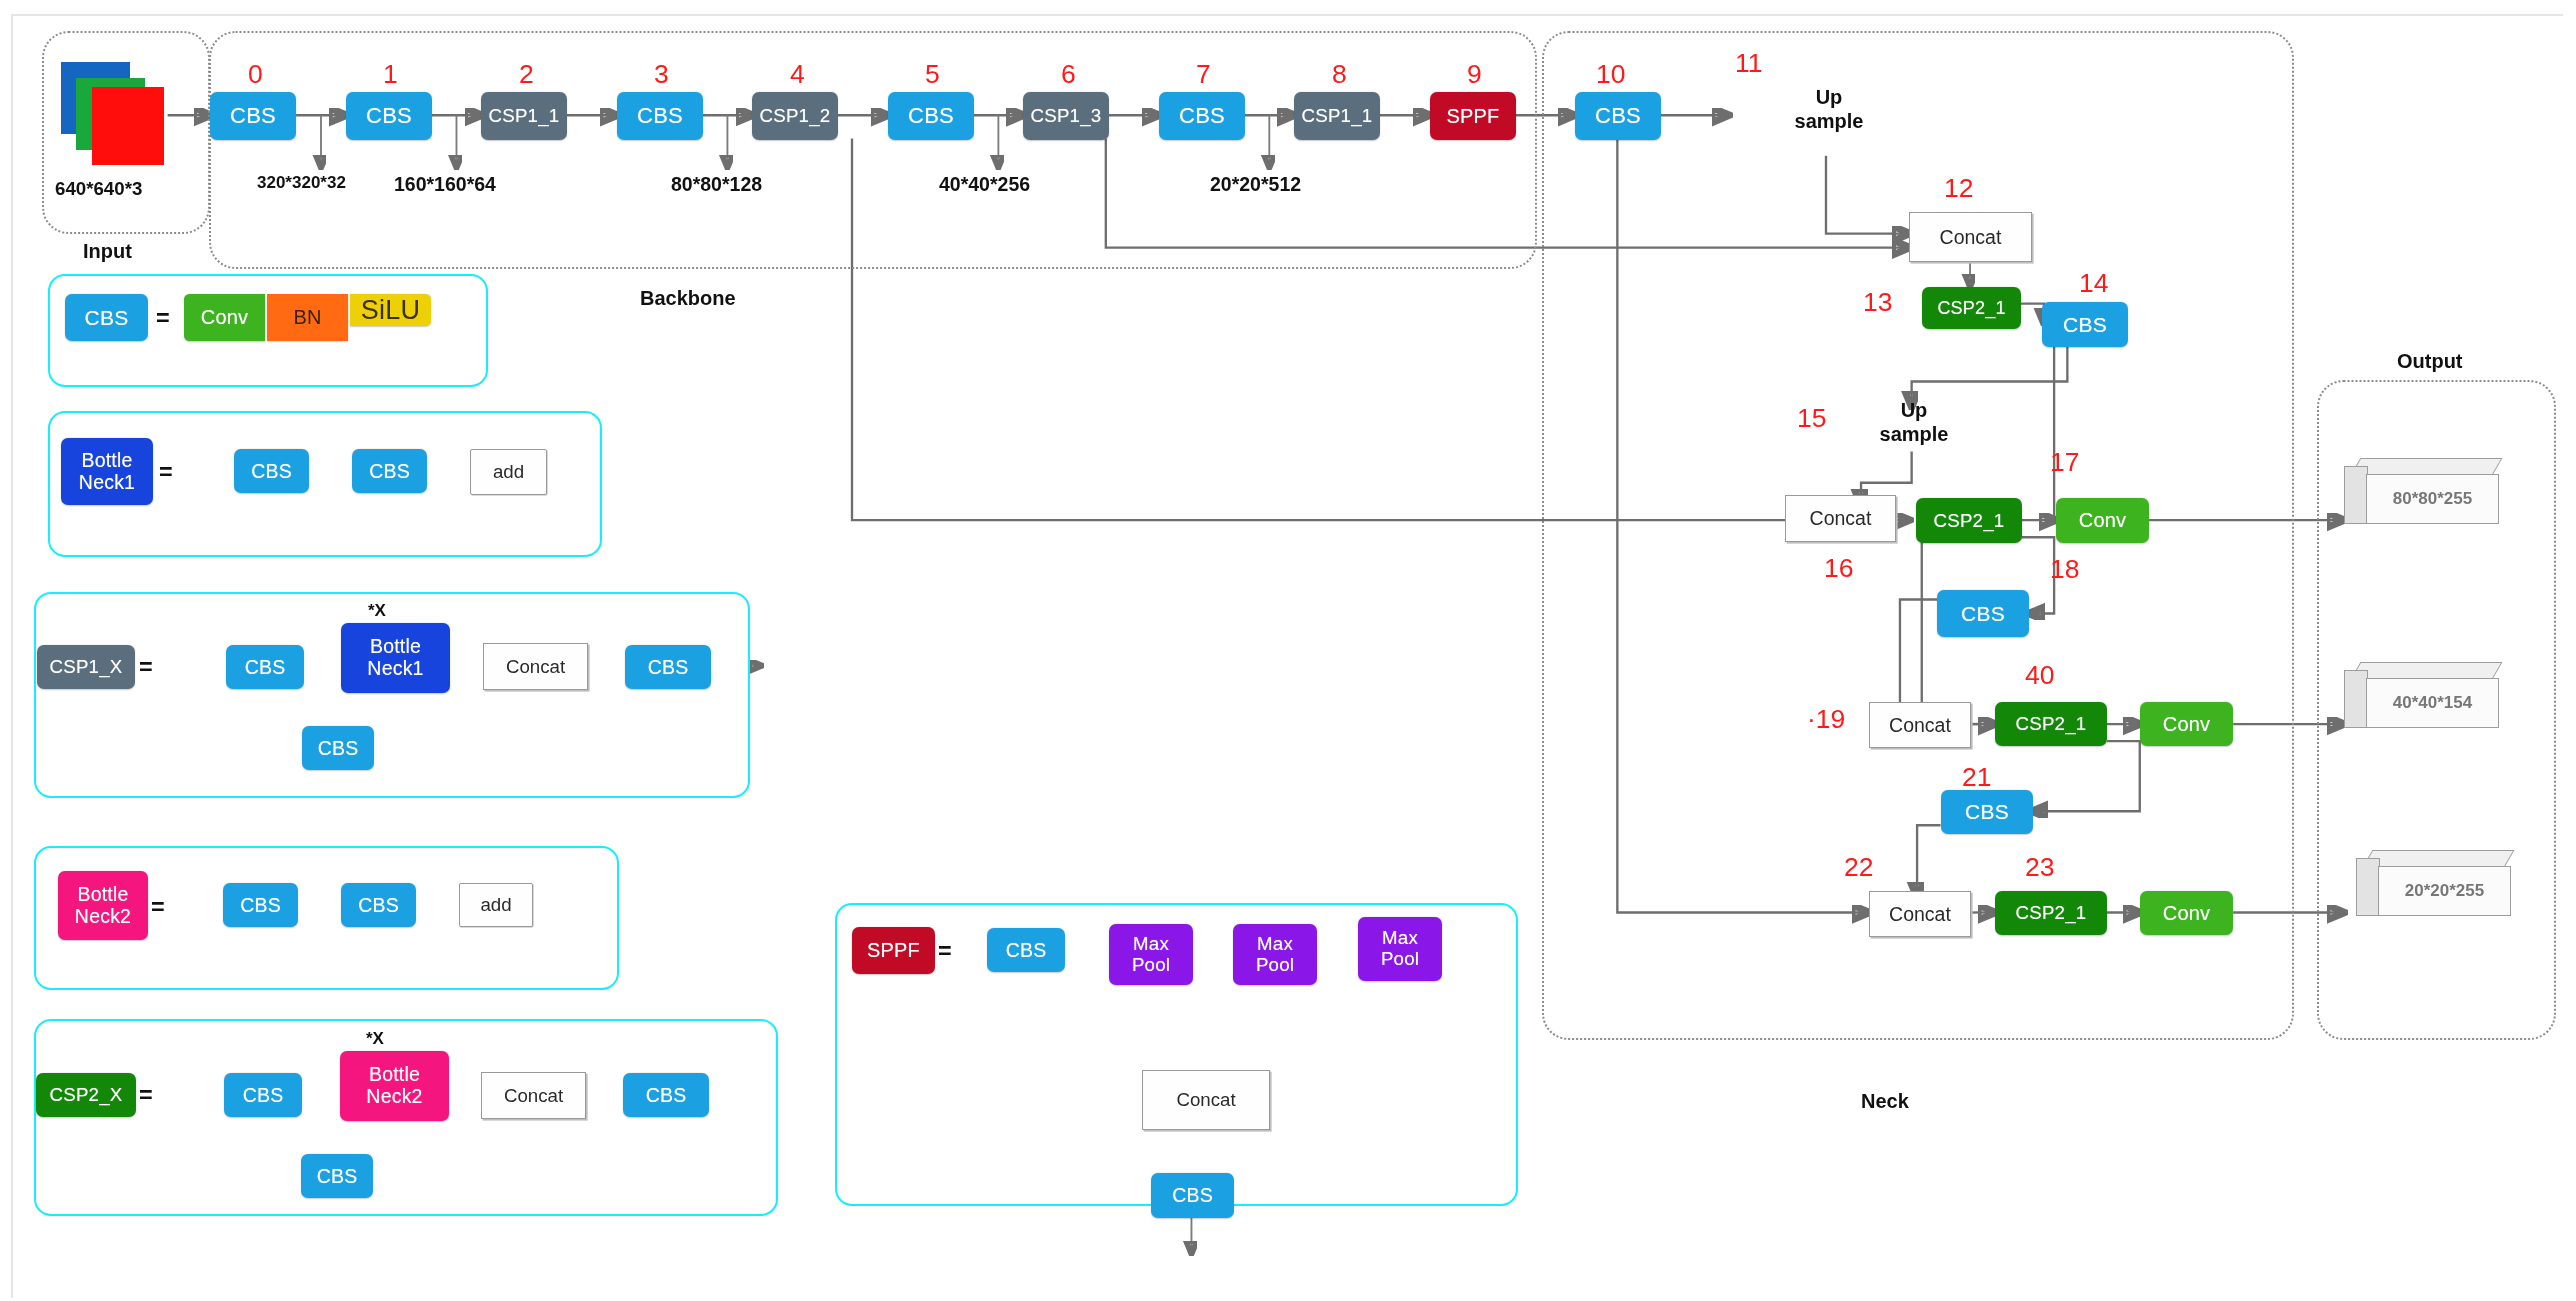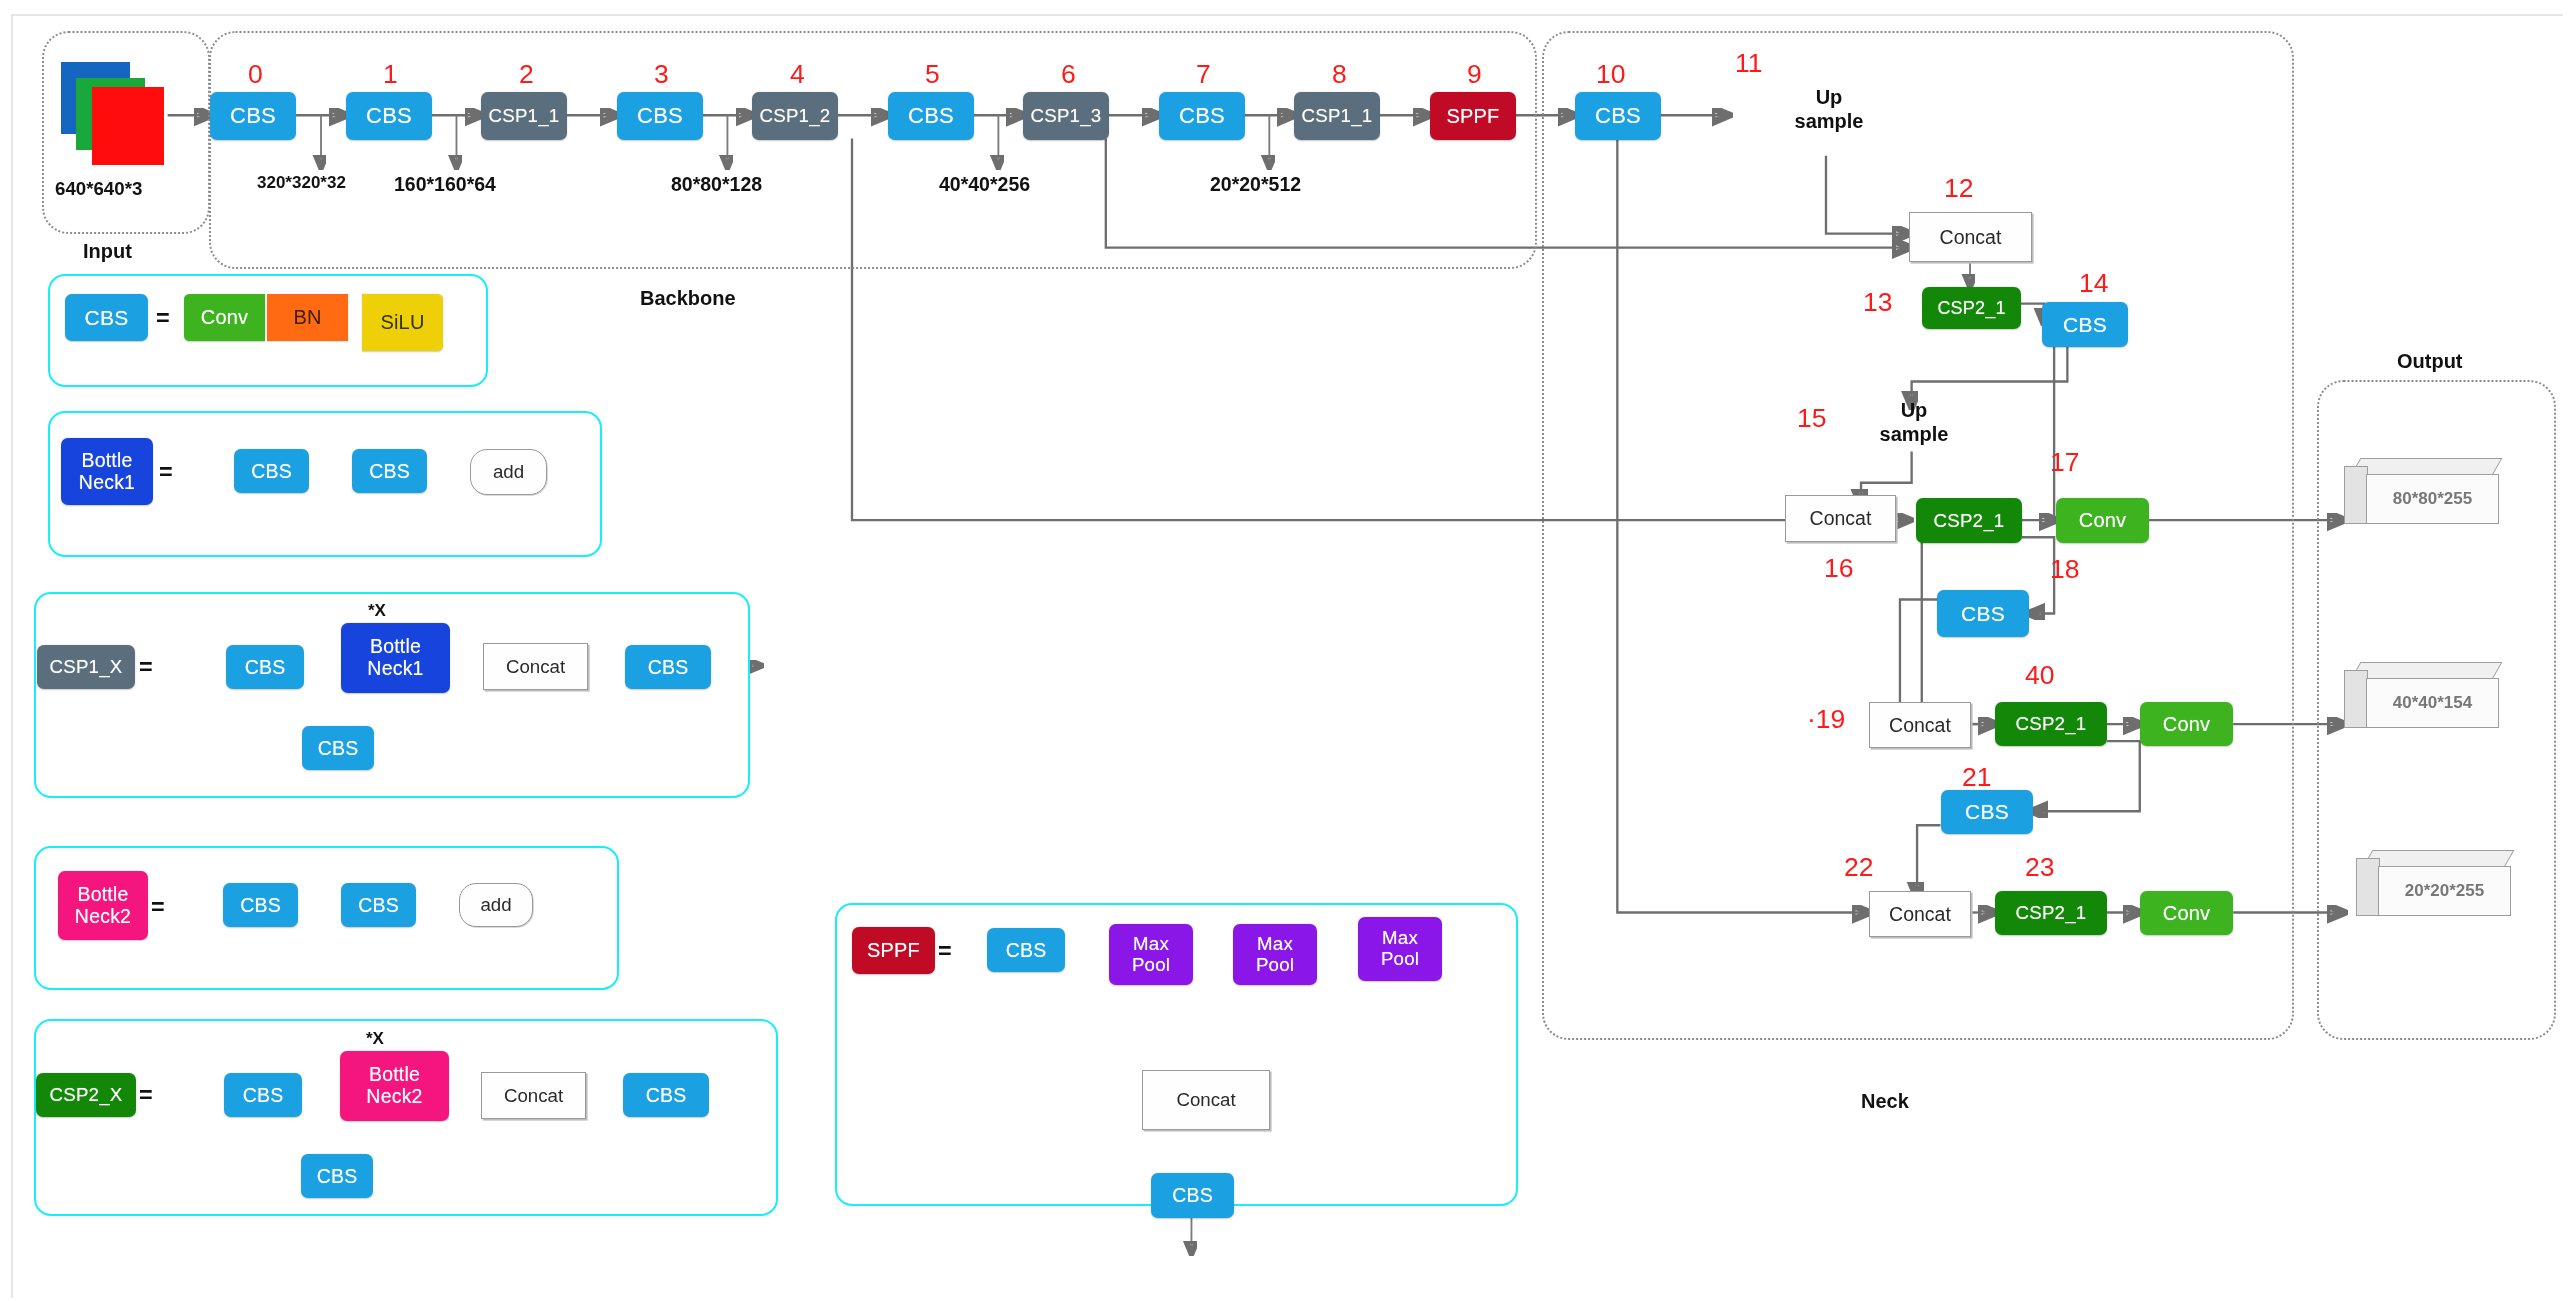--- a/index.html
+++ b/index.html
@@ -23,21 +23,21 @@
   .blk.bn{background:#FF6A13;color:#3a2000;text-shadow:none;}
   .blk.silu{background:#EDD008;color:#3a3000;text-shadow:none;}
   .blk.bneck1{background:#1744DD;}
   .blk.bneck2{background:#F5157E;}
   .blk.maxpool{background:#8A16E8;}
 
   
   .wbox{position:absolute;display:flex;align-items:center;justify-content:center;
         background:#fefefe;border:1.2px solid #9a9a9a;color:#2a2a2a;
         box-shadow:1.6px 1.6px 0 #bdbdbd;}
-  .wbox.round{border-radius:17px;box-shadow:0.8px 0.8px 0 #cfcfcf;}
+  .wbox.round{border-radius:2px;box-shadow:0.8px 0.8px 0 #cfcfcf;}
 
   
   .idx{position:absolute;color:#FF1A1A;font-weight:400;font-family:"Liberation Sans",sans-serif;}
 
   
   .dim{position:absolute;color:#121212;font-weight:bold;white-space:nowrap;}
   .cap{position:absolute;color:#111;font-weight:bold;white-space:nowrap;}
   .upsmp{position:absolute;color:#101010;font-weight:bold;text-align:center;line-height:1.18;}
 
   
@@ -310,21 +310,21 @@
     <div class="top" style="left:11px;top:0;width:140px;height:17px;transform:skewX(-30deg);"></div>
     <div class="side" style="left:0;top:7.8px;width:22px;height:56px;"></div>
     <div class="face" style="left:22px;top:15.6px;width:131px;height:48px;font-size:17px;">20*20*255</div>
   </div>
 
   <div class="lgpanel" style="left:48px;top:274px;width:436px;height:109px;"></div>
   <div class="blk cbs" style="left:65px;top:294px;width:83px;height:47px;font-size:21px;">CBS</div>
   <div class="eq" style="left:156px;top:305px;font-size:23.4px;">=</div>
   <div class="blk conv" style="left:184px;top:294px;width:81px;height:47px;font-size:20px;border-radius:5.5px 0 0 5.5px;">Conv</div>
   <div class="blk bn" style="left:267px;top:294px;width:81px;height:47px;font-size:20px;border-radius:0;">BN</div>
-  <div class="blk silu" style="left:350px;top:294px;width:81px;height:57px;font-size:20px;border-radius:0 5.5px 5.5px 0;margin-left:12px;">SiLU</div>
+  <div class="blk silu" style="left:350px;top:294px;width:81px;height:32px;font-size:27px;border-radius:0 5.5px 5.5px 0;">SiLU</div>
 
   <div class="lgpanel" style="left:48px;top:411px;width:550px;height:142px;"></div>
   <div class="blk bneck1" style="left:61px;top:438px;width:92px;height:67px;font-size:19.5px;flex-direction:column;line-height:1.12;">
     <span>Bottle</span>
     <span>Neck1</span>
   </div>
   <div class="eq" style="left:159px;top:459px;font-size:23.4px;">=</div>
   <div class="blk cbs" style="left:234px;top:449px;width:75px;height:44px;font-size:19.5px;">CBS</div>
   <div class="blk cbs" style="left:352px;top:449px;width:75px;height:44px;font-size:19.5px;">CBS</div>
   <div class="wbox round" style="left:470px;top:449px;width:75px;height:44px;font-size:18.7px;">add</div>

